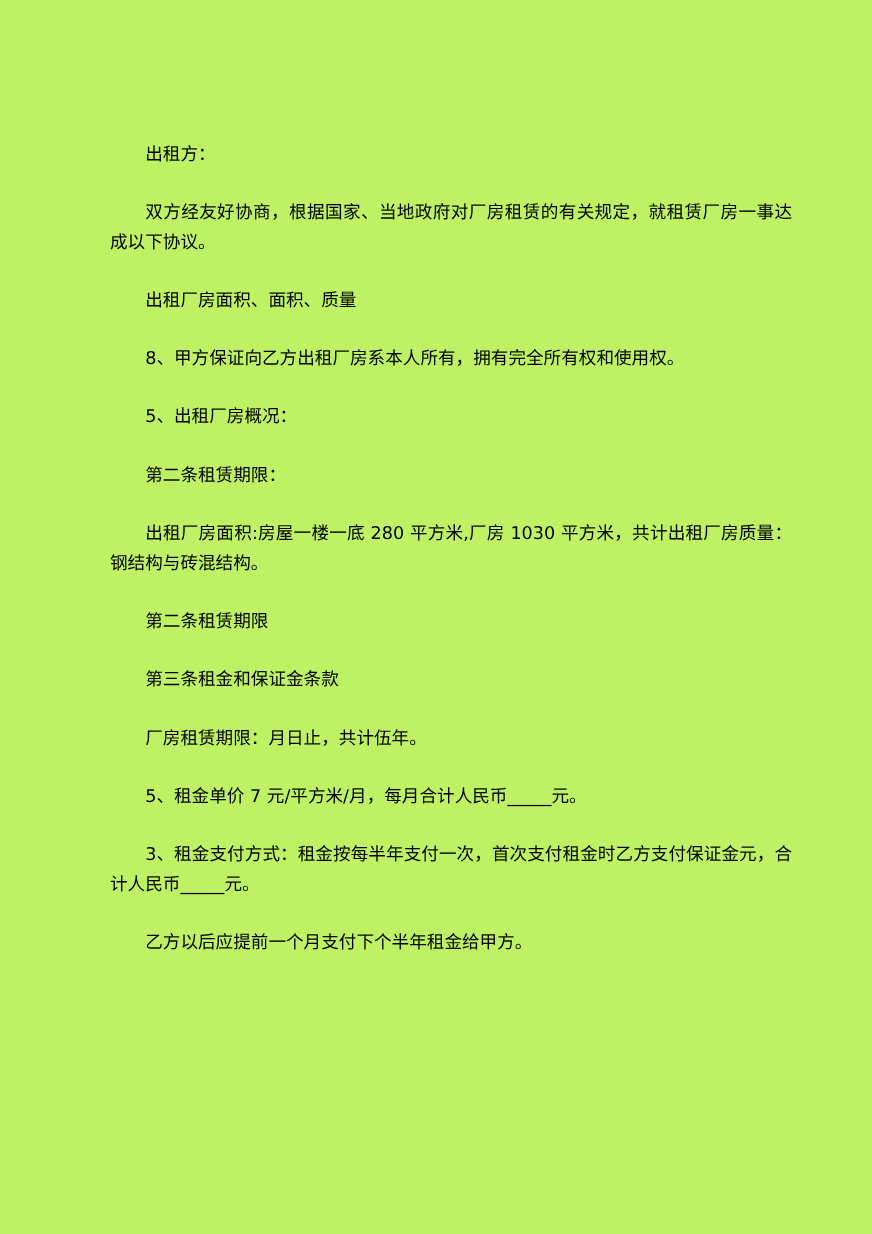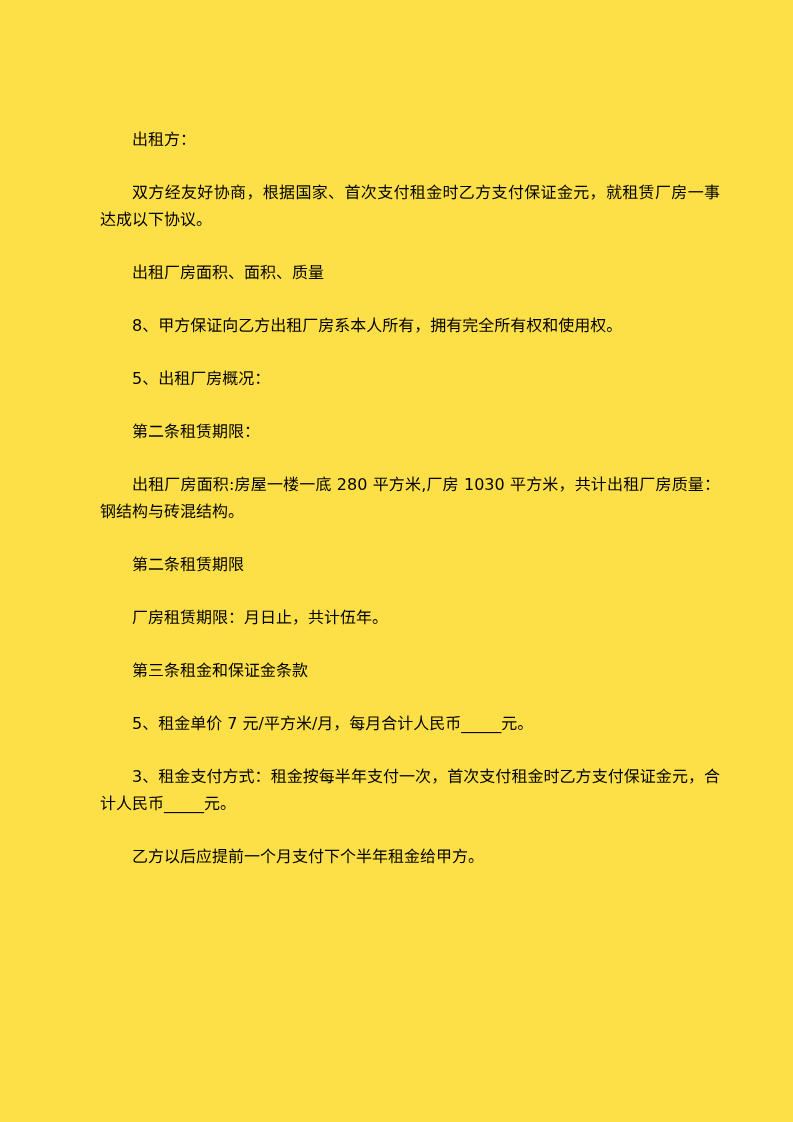--- a/index.html
+++ b/index.html
@@ -5,45 +5,45 @@
   html, body {
     margin: 0;
     padding: 0;
     background: #ffffff;
   }
   .page {
     position: relative;
     box-sizing: border-box;
     width: 793px;
     height: 1122px;
-    background: #fde047;
+    background: #bef264;
     color: #000000;
     font-family: "DejaVu Sans", sans-serif;
     font-size: 16px;
     line-height: 27px;
     padding: 126px 73px 0 100px;
     overflow: hidden;
   }
   .page p {
     margin: 0 0 26px 0;
     text-indent: 2em;
     text-align: justify;
     word-break: break-all;
   }
 </style>
 </head>
 <body>
 
 <div class="page">
   <p>出租方：</p>
-  <p>双方经友好协商，根据国家、首次支付租金时乙方支付保证金元，就租赁厂房一事达成以下协议。</p>
+  <p>双方经友好协商，根据国家、当地政府对厂房租赁的有关规定，就租赁厂房一事达成以下协议。</p>
   <p>出租厂房面积、面积、质量</p>
   <p>8、甲方保证向乙方出租厂房系本人所有，拥有完全所有权和使用权。</p>
   <p>5、出租厂房概况：</p>
   <p>第二条租赁期限：</p>
   <p>出租厂房面积:房屋一楼一底 280 平方米,厂房 1030 平方米，共计出租厂房质量：钢结构与砖混结构。</p>
   <p>第二条租赁期限</p>
+  <p>第三条租金和保证金条款</p>
   <p>厂房租赁期限：月日止，共计伍年。</p>
-  <p>第三条租金和保证金条款</p>
   <p>5、租金单价 7 元/平方米/月，每月合计人民币_____元。</p>
   <p>3、租金支付方式：租金按每半年支付一次，首次支付租金时乙方支付保证金元，合计人民币_____元。</p>
   <p>乙方以后应提前一个月支付下个半年租金给甲方。</p>
 </div>
 
 </body></html>

